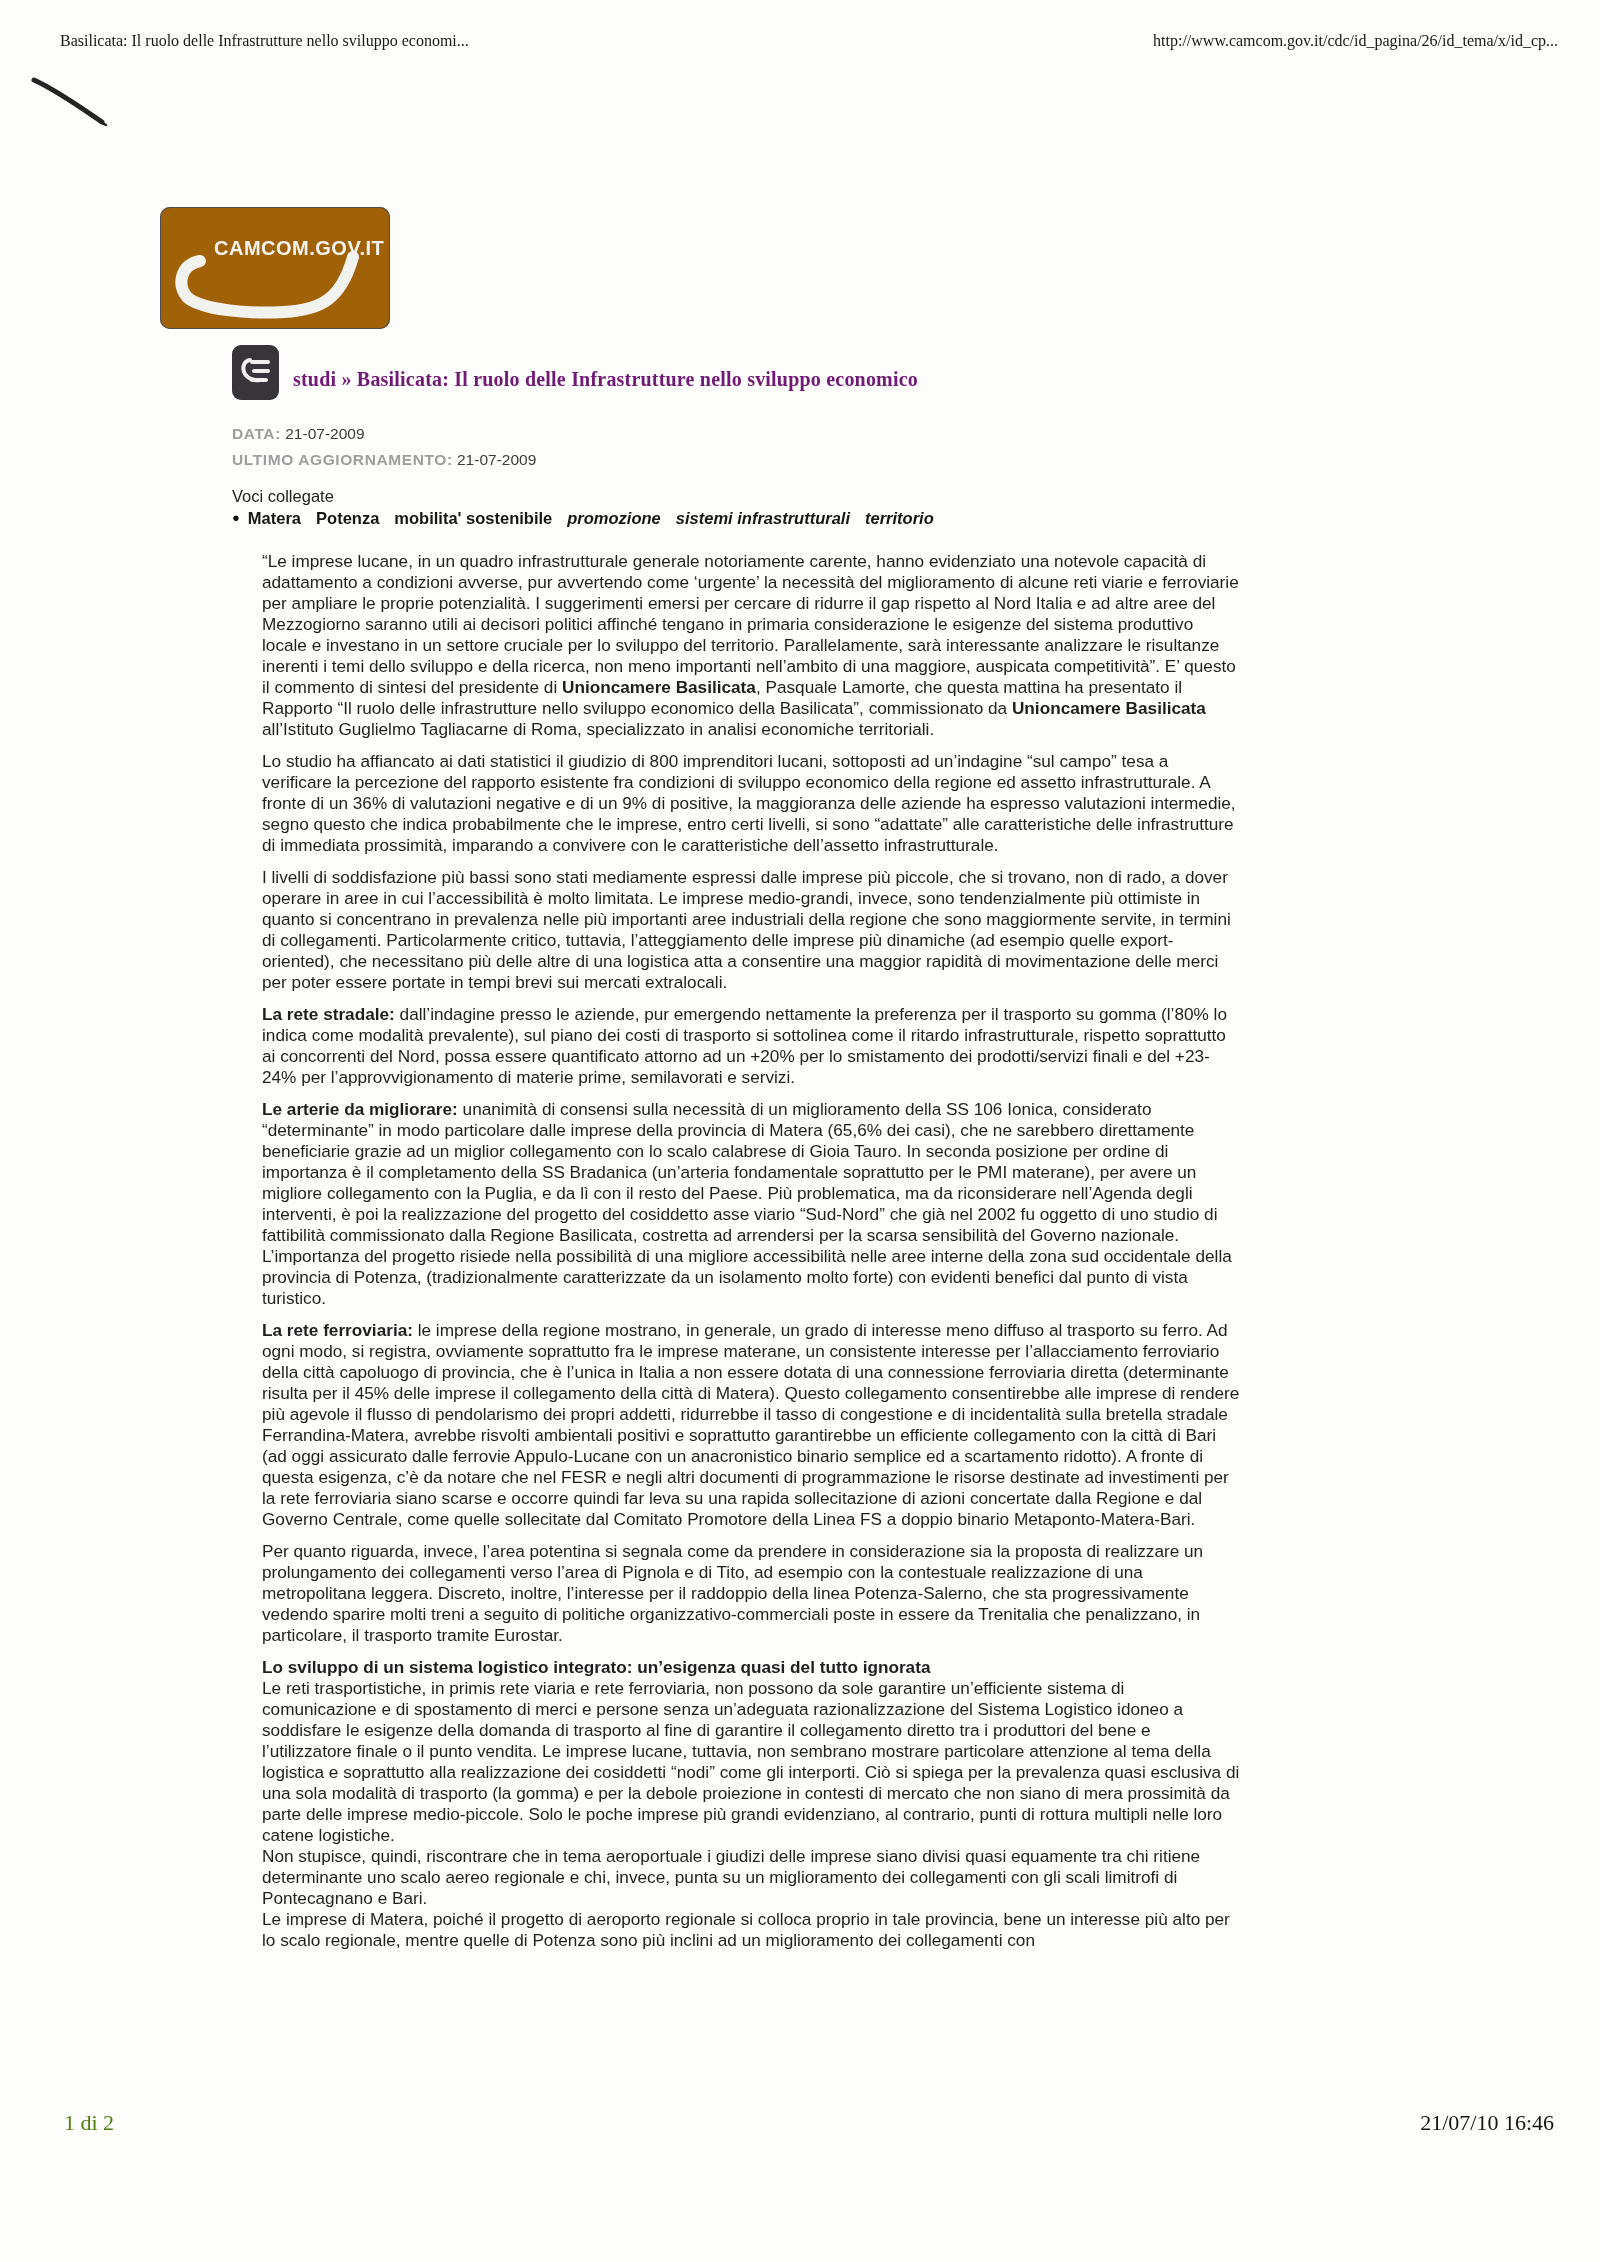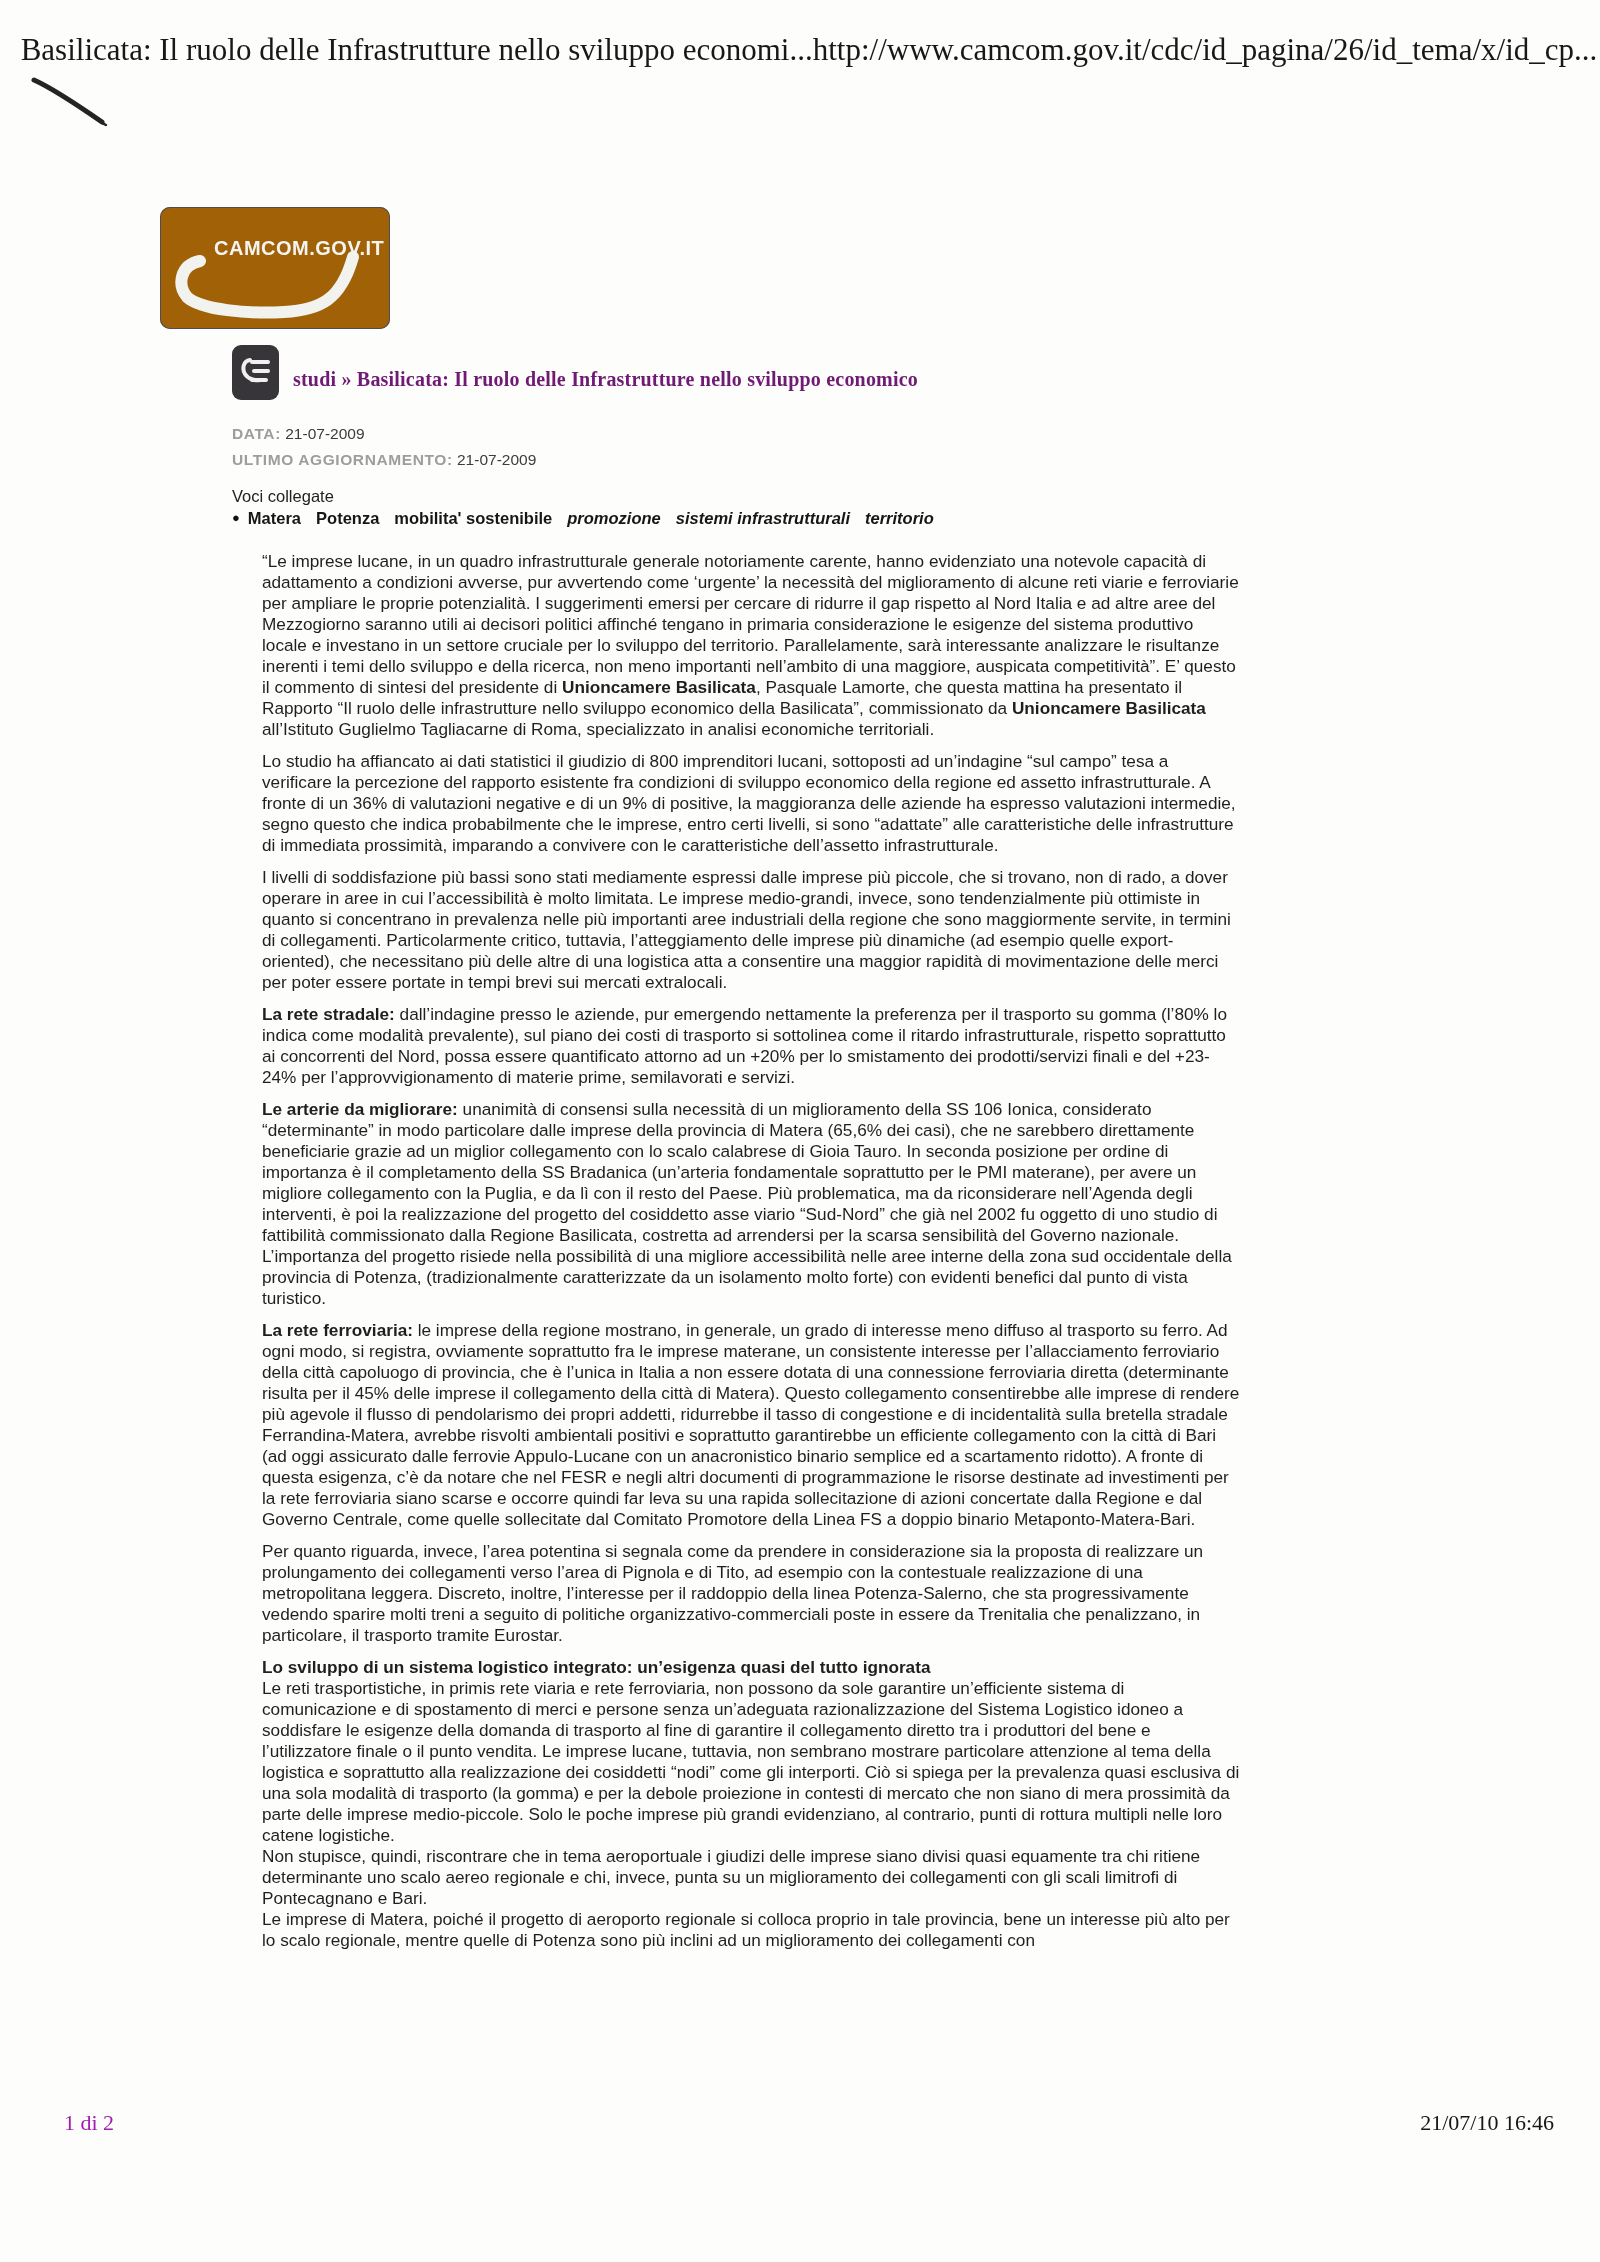--- a/index.html
+++ b/index.html
@@ -4,28 +4,28 @@
 <style>
   html,body{margin:0;padding:0;}
   body{
     width:1600px;height:2262px;position:relative;overflow:hidden;
     background:#fdfdfc;color:#1c1c1c;
     font-family:"Liberation Sans","DejaVu Sans",sans-serif;
   }
   
   .print-header{
     position:absolute;top:32px;left:60px;right:42px;
-    display:flex;justify-content:center;align-items:baseline;
+    display:flex;justify-content:space-between;align-items:baseline;
     font-family:"Liberation Serif","DejaVu Serif",serif;
-    font-size:31px;color:#181818;white-space:nowrap;
+    font-size:16px;color:#181818;white-space:nowrap;
   }
   .pen-mark{position:absolute;left:30px;top:76px;}
   .print-footer-left{
     position:absolute;left:64px;top:2110px;
-    font-family:"Liberation Serif","DejaVu Serif",serif;font-size:22px;color:#a21caf;
+    font-family:"Liberation Serif","DejaVu Serif",serif;font-size:22px;color:#4d7c0f;
   }
   .print-footer-right{
     position:absolute;right:46px;top:2110px;
     font-family:"Liberation Serif","DejaVu Serif",serif;font-size:22px;color:#161616;
   }
   
   .logo{
     position:absolute;left:160px;top:207px;width:230px;height:122px;
     background:#a16207;border-radius:10px;box-shadow:0 0 0 1px #4e4d51 inset;
   }

